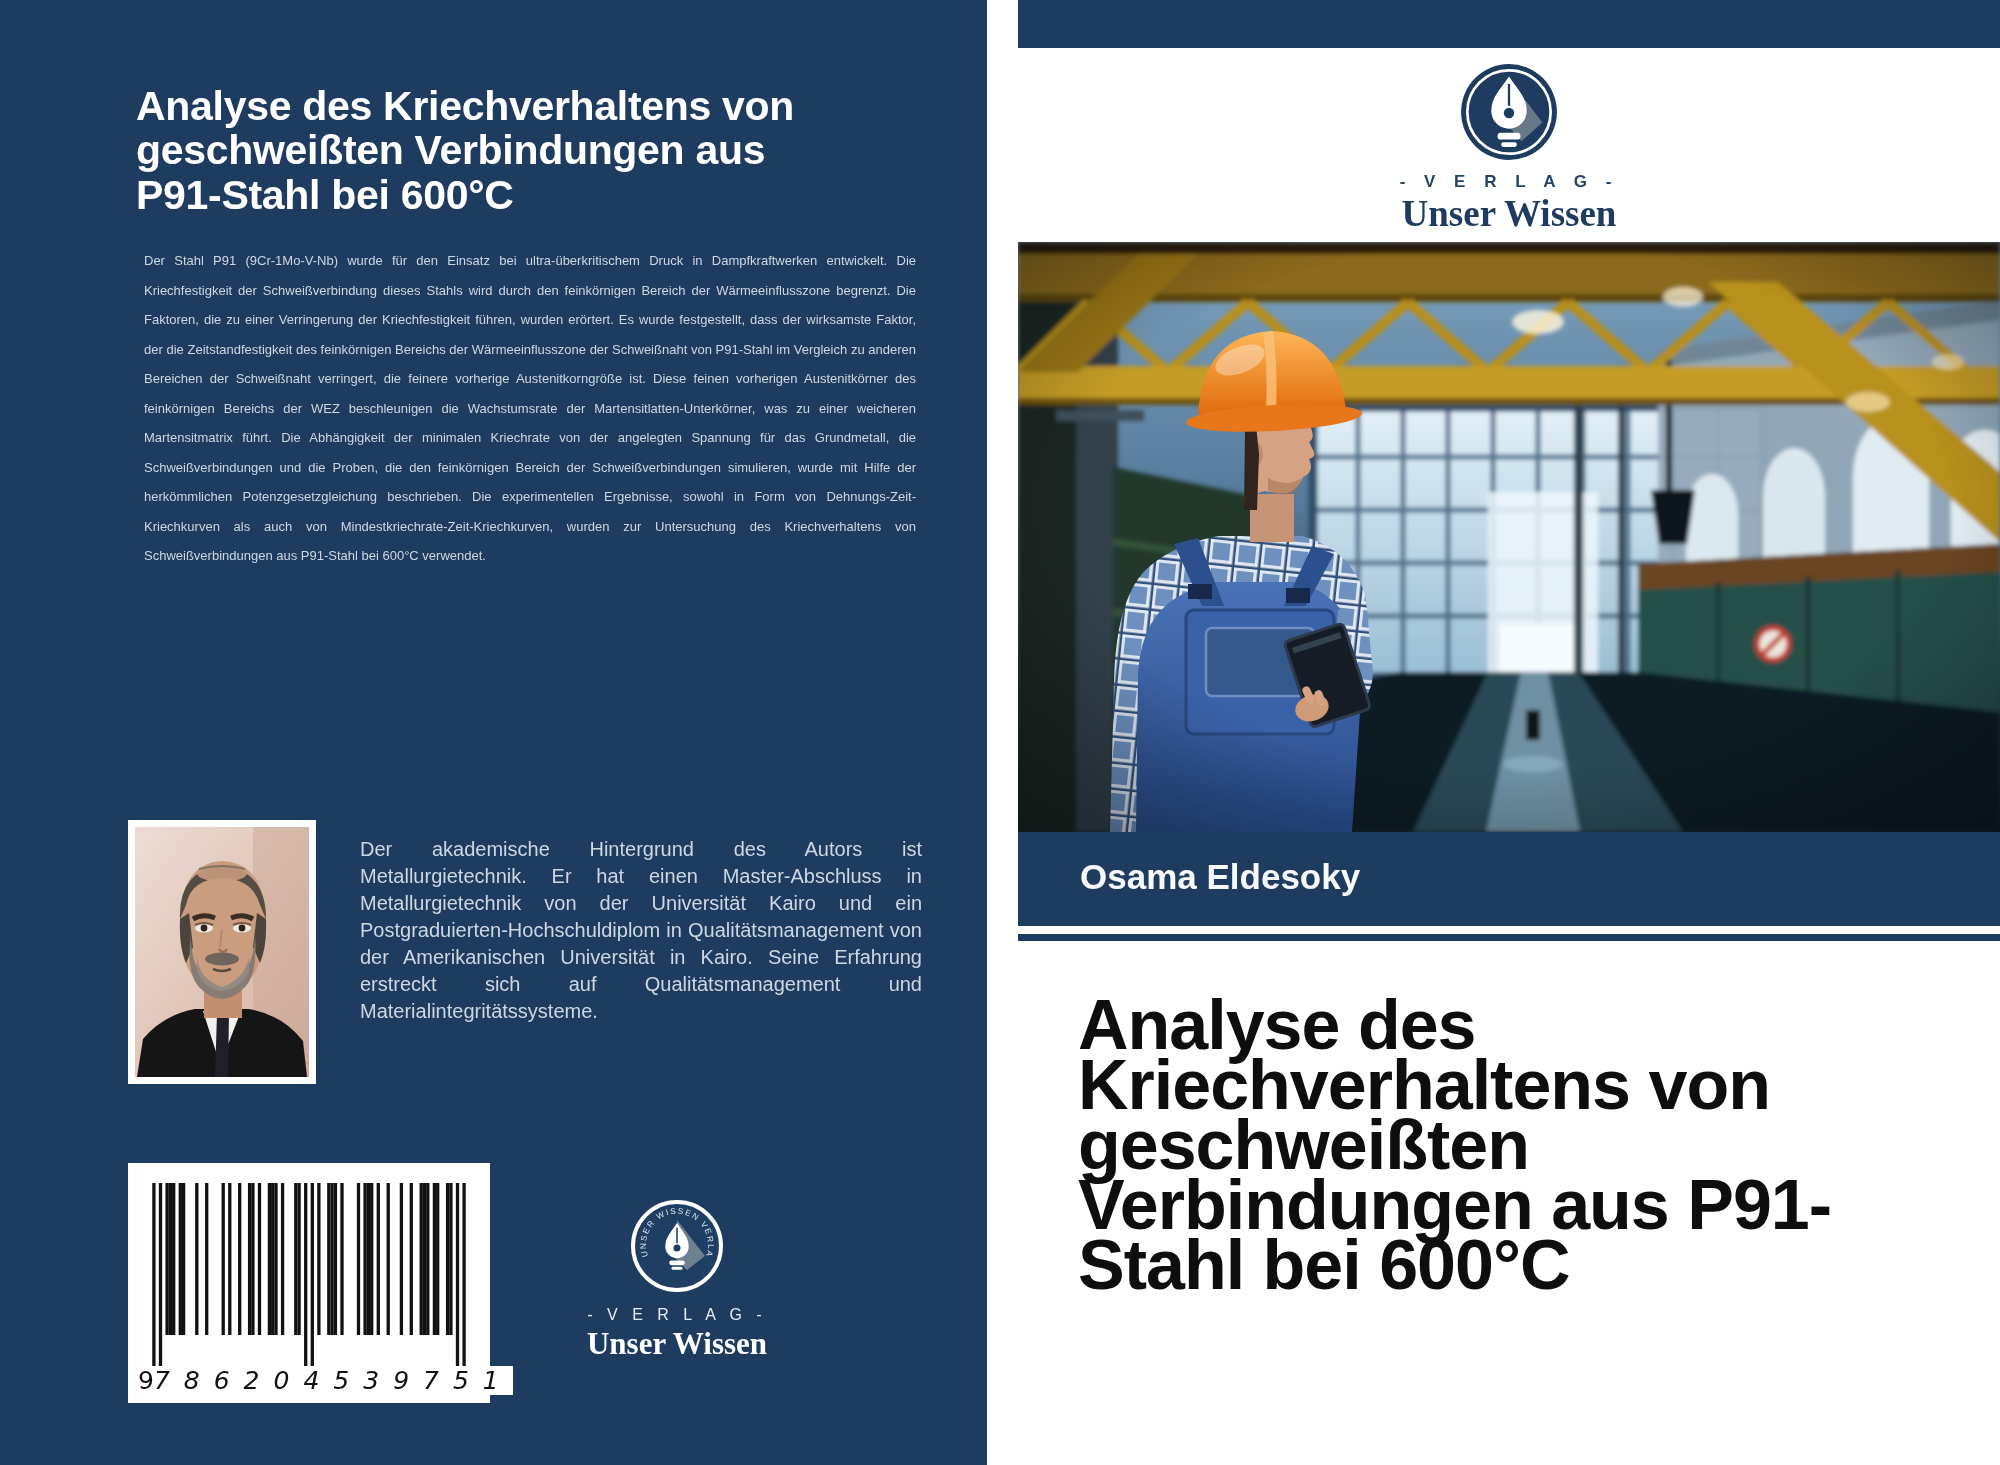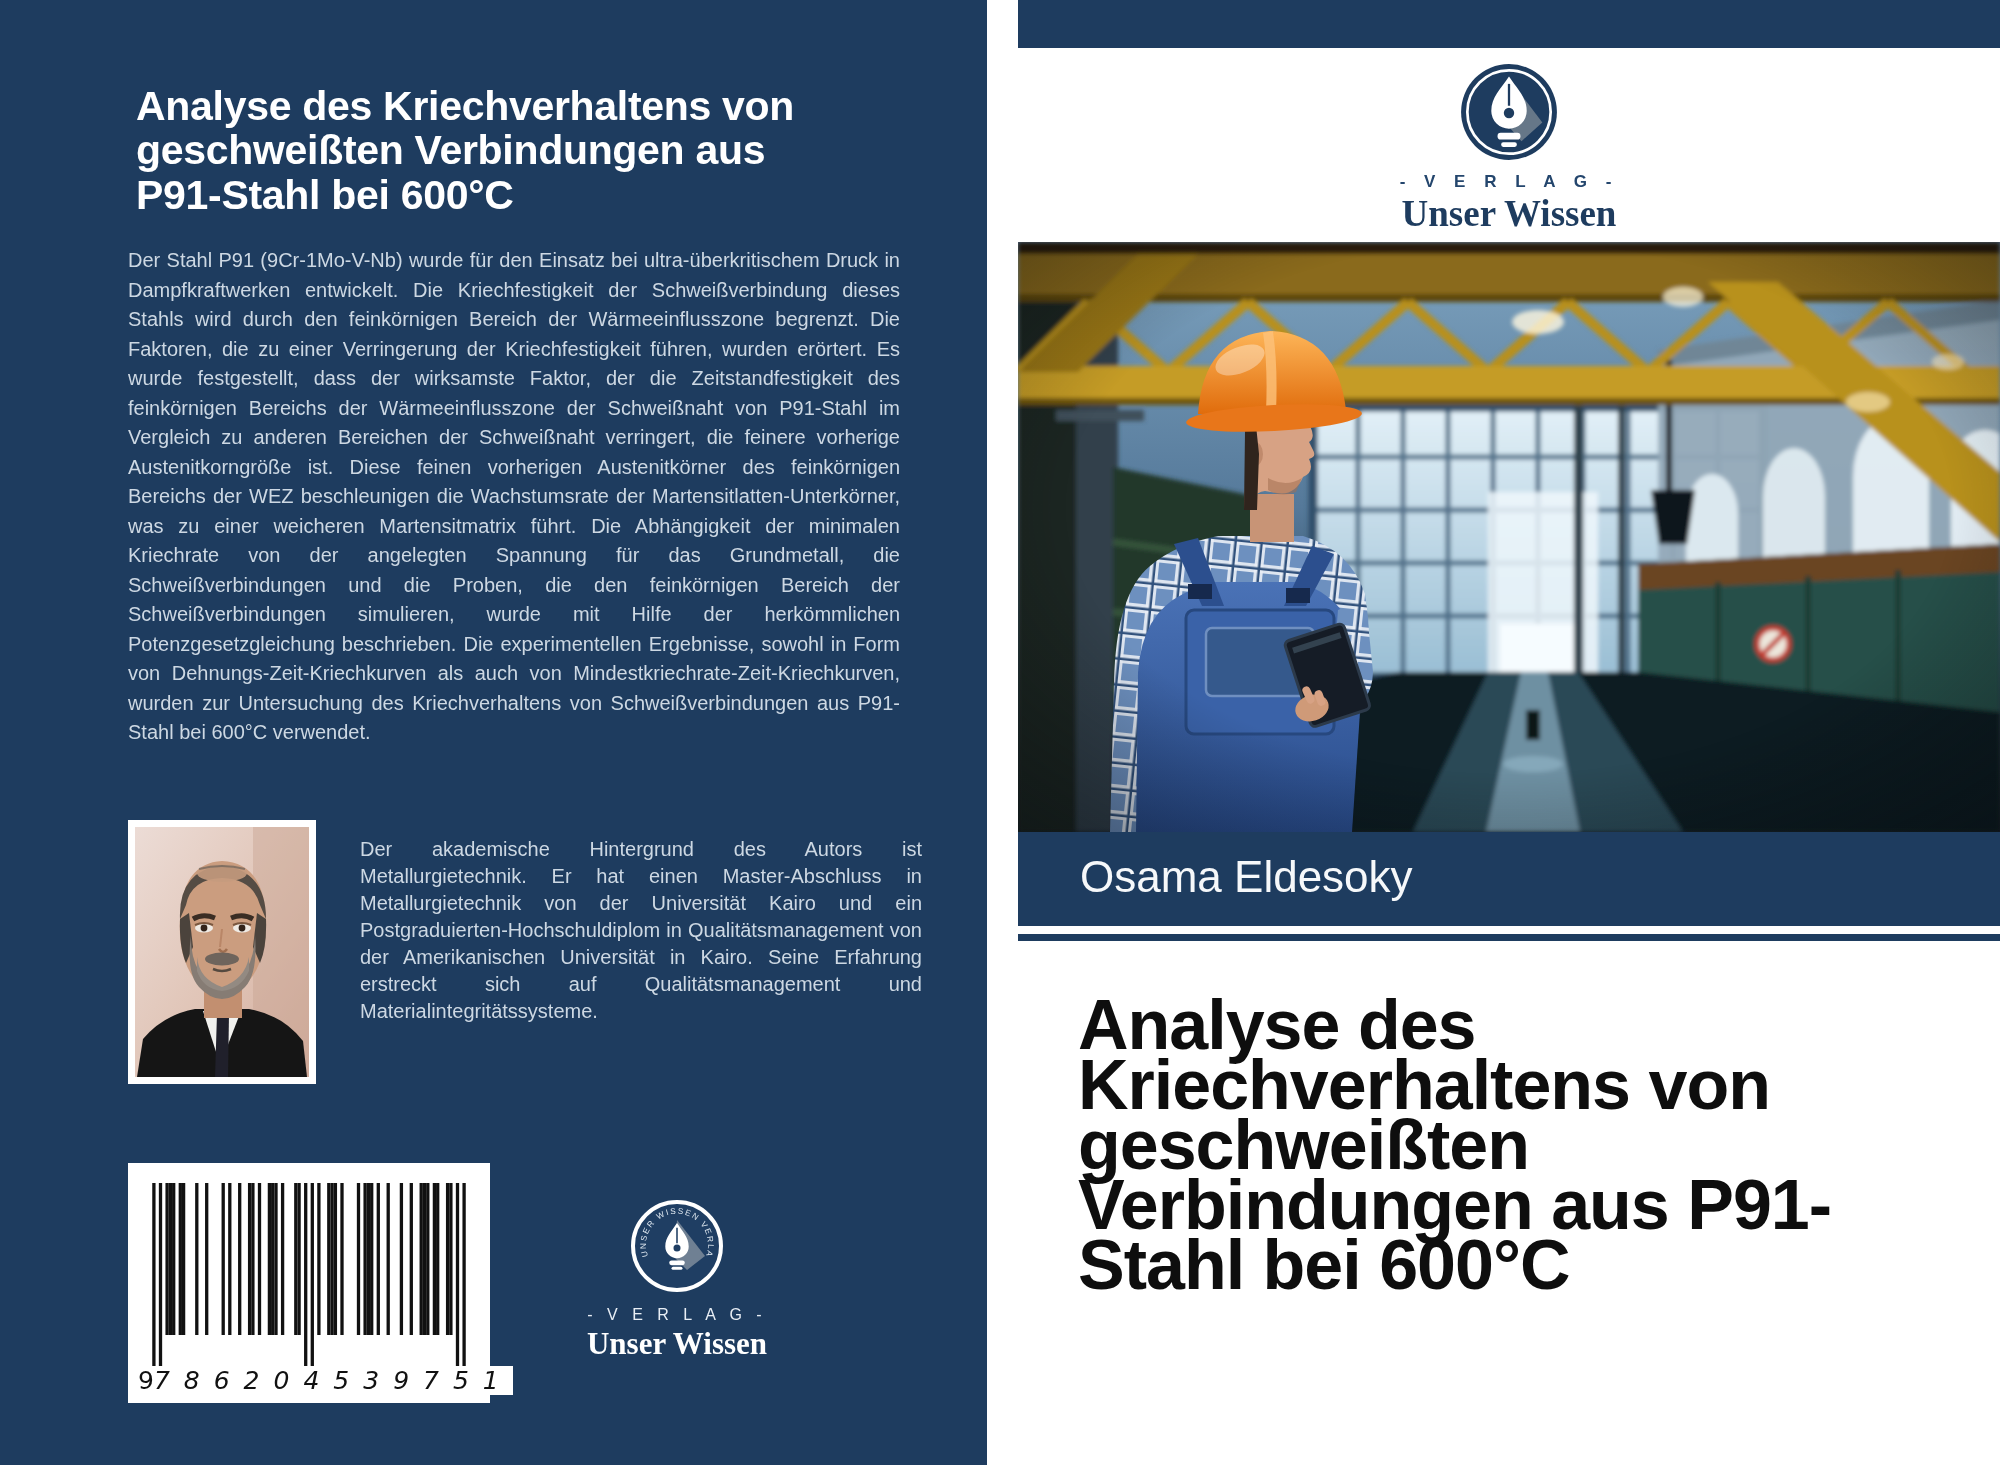--- a/index.html
+++ b/index.html
@@ -12,22 +12,22 @@
   .spine{left:987px;width:31px;background:#ffffff;}
   .front-cover{left:1018px;width:982px;background:#ffffff;}
 
   
   .bc-title{
     position:absolute;left:128px;top:76px;width:800px;margin:8px;
     color:#ffffff;font-size:41px;line-height:1.08;font-weight:bold;
     letter-spacing:-0.3px;white-space:pre-line;
   }
   .bc-synopsis{
-    position:absolute;left:128px;top:246px;width:772px;margin:0;
-    color:#cdd8e3;font-size:20px;line-height:29.5px;text-align:justify;
+    position:absolute;left:144px;top:246px;width:772px;margin:0;
+    color:#cdd8e3;font-size:13px;line-height:29.5px;text-align:justify;
   }
   .portrait-frame{
     position:absolute;left:128px;top:820px;width:188px;height:264px;
     background:#ffffff;padding:7px;box-sizing:border-box;
   }
   .portrait-frame svg{display:block;width:100%;height:100%;}
   .bc-bio{
     position:absolute;left:360px;top:836px;width:562px;margin:0;
     color:#cdd8e3;font-size:20px;line-height:27px;text-align:justify;
   }
@@ -68,21 +68,21 @@
     margin-top:0px;font-family:"Liberation Serif",serif;font-weight:bold;
     font-size:37px;color:#1e3c5f;white-space:nowrap;
   }
   .fc-photo{position:absolute;left:0;top:242px;width:982px;height:590px;}
   .fc-photo svg{display:block;width:100%;height:100%;}
   .fc-nameband{
     position:absolute;left:0;top:832px;width:100%;height:94px;background:#1e3c5f;
   }
   .fc-nameband span{
     position:absolute;left:62px;top:50%;transform:translateY(-54%);
-    color:#f6f8fa;font-size:44px;font-weight:normal;letter-spacing:0px;
+    color:#f6f8fa;font-size:35px;font-weight:bold;letter-spacing:0px;
   }
   .fc-rule{position:absolute;left:0;top:934px;width:100%;height:7px;background:#1e3c5f;}
   .fc-title{
     position:absolute;left:60px;top:995px;width:900px;margin:0;
     color:#0e0e0e;font-size:70px;line-height:60px;font-weight:bold;
     letter-spacing:-1px;white-space:pre-line;
   }
 </style>
 </head>
 <body>

